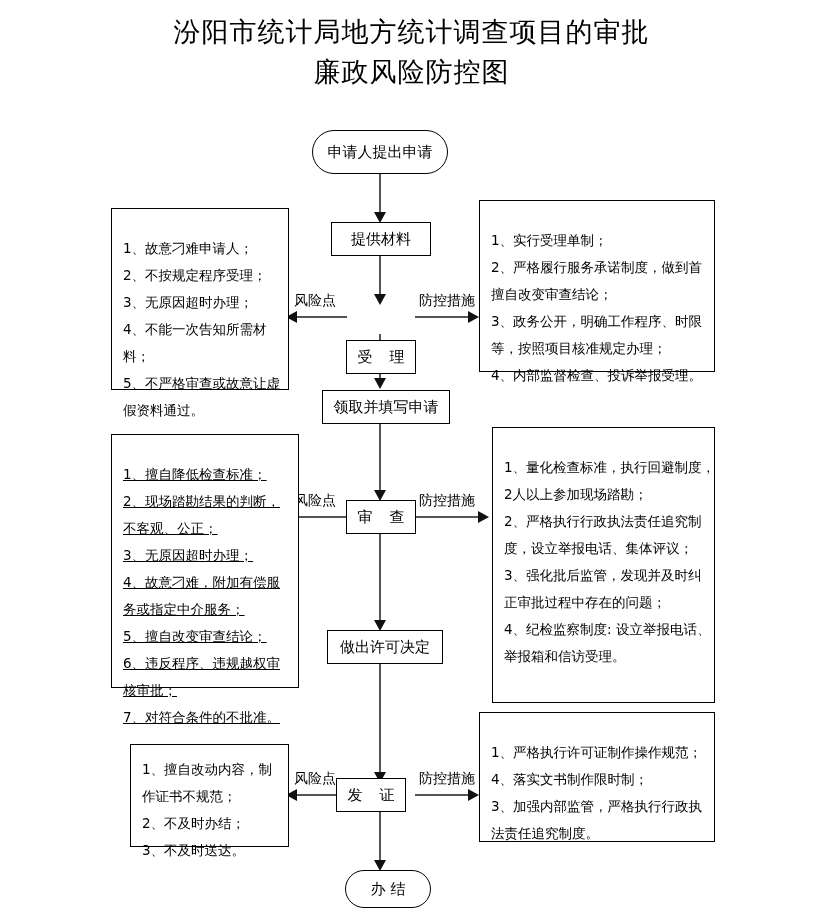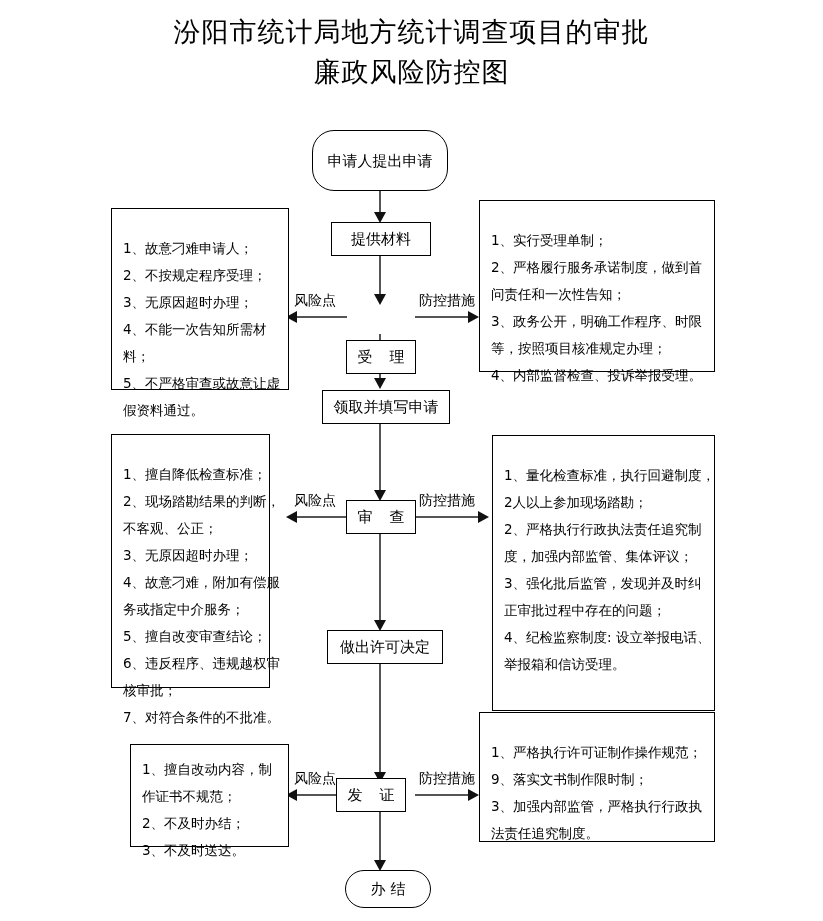--- a/index.html
+++ b/index.html
@@ -130,21 +130,21 @@
 </head>
 <body>
 
 <div id="page">
 
   <div class="title-block">
     <div class="title-line">汾阳市统计局地方统计调查项目的审批</div>
     <div class="title-line">廉政风险防控图</div>
   </div>
 
-  <div class="node oval" style="left:312px; top:130px; width:136px; height:61px;">
+  <div class="node oval" style="left:312px; top:130px; width:136px; height:44px;">
     <span>申请人提出申请</span>
   </div>
 
   <div class="vline" style="left:379px; top:174px; height:42px;"></div>
   <div class="arrow-down" style="left:374px; top:212px;"></div>
 
   <div class="node" style="left:331px; top:222px; width:100px; height:34px;font-family:Liberation Serif, serif;">
     <span>提供材料</span>
   </div>
 
@@ -204,52 +204,52 @@
     <div class="ln">3、无原因超时办理；</div>
     <div class="ln">4、不能一次告知所需材</div>
     <div class="ln">料；</div>
     <div class="ln">5、不严格审查或故意让虚</div>
     <div class="ln">假资料通过。</div>
   </div>
 
   <div class="panel wide" style="left:479px; top:200px; width:236px; height:172px;">
     <div class="ln">1、实行受理单制；</div>
     <div class="ln">2、严格履行服务承诺制度，做到首</div>
-    <div class="ln">问责任和一次性告知；</div>
+    <div class="ln">擅自改变审查结论；</div>
     <div class="ln">3、政务公开，明确工作程序、时限</div>
     <div class="ln">等，按照项目核准规定办理；</div>
     <div class="ln">4、内部监督检查、投诉举报受理。</div>
   </div>
 
   <div class="hline" style="left:295px; top:516px; width:52px;"></div>
   <div class="arrow-left" style="left:286px; top:511px;"></div>
   <div class="edge-label" style="left:293px; top:492px;">风险点</div>
 
   <div class="hline" style="left:415px; top:516px; width:64px;"></div>
   <div class="arrow-right" style="left:478px; top:511px;"></div>
   <div class="edge-label" style="left:418px; top:492px;">防控措施</div>
 
-  <div class="panel" style="left:111px; top:434px; width:159px; height:254px;">
+  <div class="panel" style="left:111px; top:434px; width:188px; height:254px;text-decoration:underline;">
     <div class="ln">1、擅自降低检查标准；</div>
     <div class="ln">2、现场踏勘结果的判断，</div>
     <div class="ln">不客观、公正；</div>
     <div class="ln">3、无原因超时办理；</div>
     <div class="ln">4、故意刁难，附加有偿服</div>
     <div class="ln">务或指定中介服务；</div>
     <div class="ln">5、擅自改变审查结论；</div>
     <div class="ln">6、违反程序、违规越权审</div>
     <div class="ln">核审批；</div>
     <div class="ln">7、对符合条件的不批准。</div>
   </div>
 
-  <div class="panel wide" style="left:492px; top:427px; width:223px; height:276px;margin-top:8px;">
+  <div class="panel wide" style="left:492px; top:427px; width:223px; height:276px;">
     <div class="ln">1、量化检查标准，执行回避制度，</div>
     <div class="ln">2人以上参加现场踏勘；</div>
     <div class="ln">2、严格执行行政执法责任追究制</div>
-    <div class="ln">度，加强内部监管、集体评议；</div>
+    <div class="ln">度，设立举报电话、集体评议；</div>
     <div class="ln">3、强化批后监管，发现并及时纠</div>
     <div class="ln">正审批过程中存在的问题；</div>
     <div class="ln">4、纪检监察制度: 设立举报电话、</div>
     <div class="ln">举报箱和信访受理。</div>
   </div>
 
   <div class="hline" style="left:295px; top:794px; width:52px;"></div>
   <div class="arrow-left" style="left:286px; top:789px;"></div>
   <div class="edge-label" style="left:293px; top:770px;">风险点</div>
 
@@ -259,18 +259,18 @@
 
   <div class="panel" style="left:130px; top:744px; width:159px; height:103px; padding-top:11px;">
     <div class="ln">1、擅自改动内容，制</div>
     <div class="ln">作证书不规范；</div>
     <div class="ln">2、不及时办结；</div>
     <div class="ln">3、不及时送达。</div>
   </div>
 
   <div class="panel wide" style="left:479px; top:712px; width:236px; height:130px;">
     <div class="ln">1、严格执行许可证制作操作规范；</div>
-    <div class="ln">9、落实文书制作限时制；</div>
+    <div class="ln">4、落实文书制作限时制；</div>
     <div class="ln">3、加强内部监管，严格执行行政执</div>
     <div class="ln">法责任追究制度。</div>
   </div>
 
 </div>
 
 </body></html>

